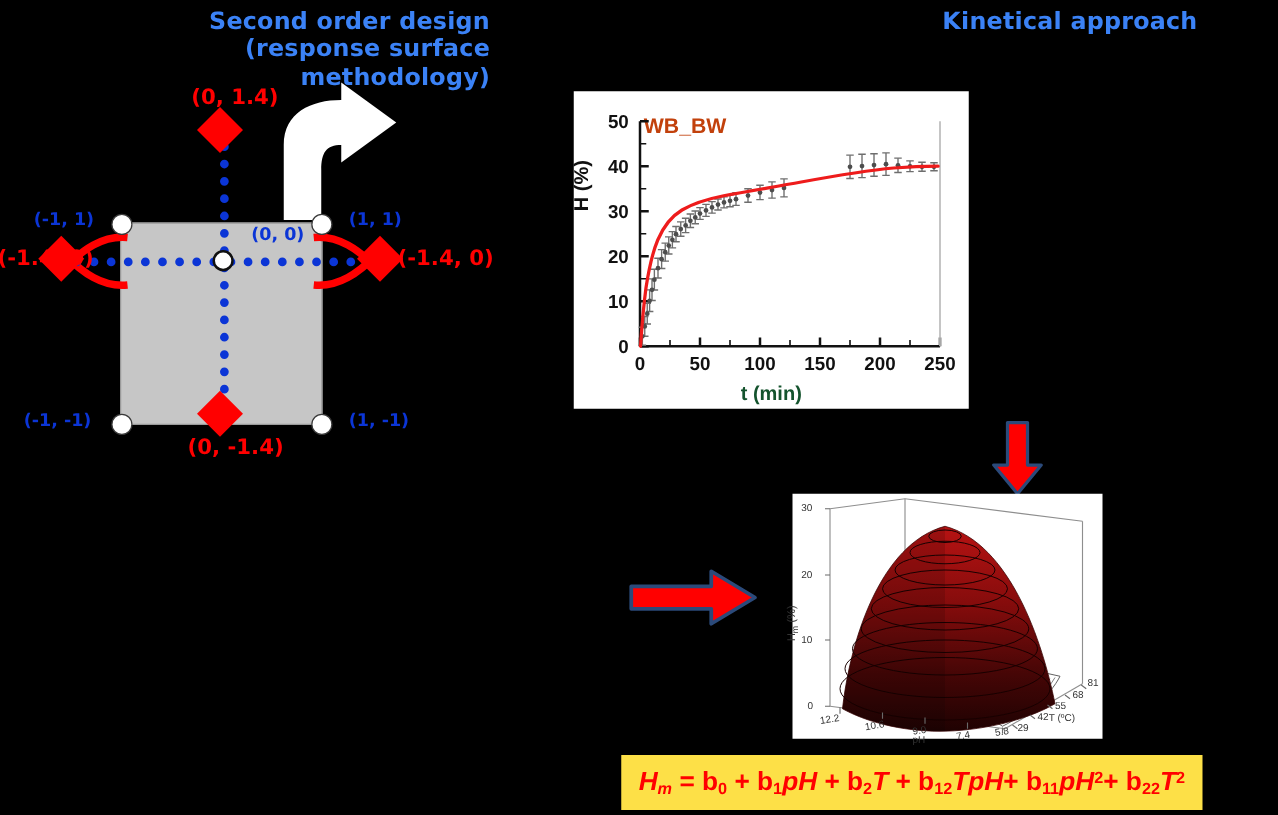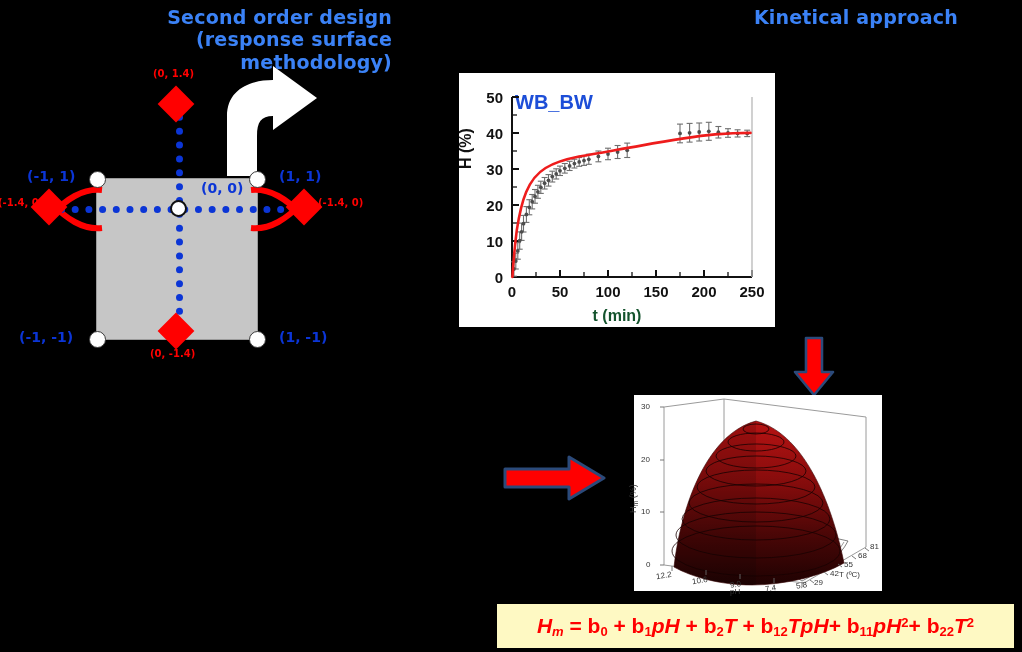--- a/index.html
+++ b/index.html
@@ -17,37 +17,37 @@
              background:#ffffff;border:1px solid #3a3a3a;z-index:6;}
   .axial-diamond{position:absolute;width:26px;height:26px;background:#ff0000;
                  transform:rotate(45deg);z-index:6;}
   .dotline{position:absolute;z-index:4;}
   .dotline.h{height:0;border-top:7px dotted #0b35d6;}
   .dotline.v{width:0;border-left:7px dotted #0b35d6;}
   .center-pt{position:absolute;width:13px;height:13px;border-radius:50%;
              background:#ffffff;border:2px solid #111;z-index:7;}
   .lbl-blue{position:absolute;color:#0b35d6;font-weight:bold;font-size:14px;
             font-family:"DejaVu Sans",sans-serif;white-space:nowrap;z-index:8;}
-  .lbl-red{position:absolute;color:#ff0000;font-weight:bold;font-size:10px;
+  .lbl-red{position:absolute;color:#ff0000;font-weight:bold;font-size:17px;
            font-family:"DejaVu Sans",sans-serif;white-space:nowrap;z-index:8;}
   
   #kinetics-panel{left:459px;top:73px;width:316px;height:254px;background:#fff;}
-  .ktitle{position:absolute;left:56px;top:18px;font-size:20px;font-weight:bold;color:#1d4ed8;}
+  .ktitle{position:absolute;left:56px;top:18px;font-size:17px;font-weight:bold;color:#c2410c;}
   .ylab{position:absolute;left:-2px;top:96px;font-size:16px;font-weight:bold;color:#111;
         transform:rotate(-90deg);transform-origin:left top;white-space:nowrap;}
   .xlab{position:absolute;left:0;right:0;bottom:2px;text-align:center;
         font-size:16px;font-weight:bold;color:#14532d;}
   .ytick{position:absolute;font-size:15px;font-weight:bold;color:#111;text-align:right;width:26px;}
   .xtick{position:absolute;font-size:15px;font-weight:bold;color:#111;text-align:center;width:40px;}
   
   #surface-panel{left:634px;top:395px;width:248px;height:196px;background:#fff;}
   .s3lab{position:absolute;font-size:8px;color:#333;font-family:"Liberation Sans",sans-serif;}
   .s3tick{position:absolute;font-size:8px;color:#333;white-space:nowrap;}
   
-  #equation-box{left:497px;top:604px;width:517px;height:44px;background:#fef9c3;
+  #equation-box{left:497px;top:604px;width:465px;height:44px;background:#fde047;
                 display:flex;align-items:center;justify-content:center;}
   #equation-box .eq{color:#ff0000;font-weight:bold;font-size:21px;
                     font-family:"Liberation Sans",sans-serif;white-space:nowrap;}
   .eq i{font-style:italic;}
   .eq sub{font-size:.62em;vertical-align:-.22em;}
   .eq sup{font-size:.62em;vertical-align:.45em;}
 </style>
 </head>
 <body>
 

